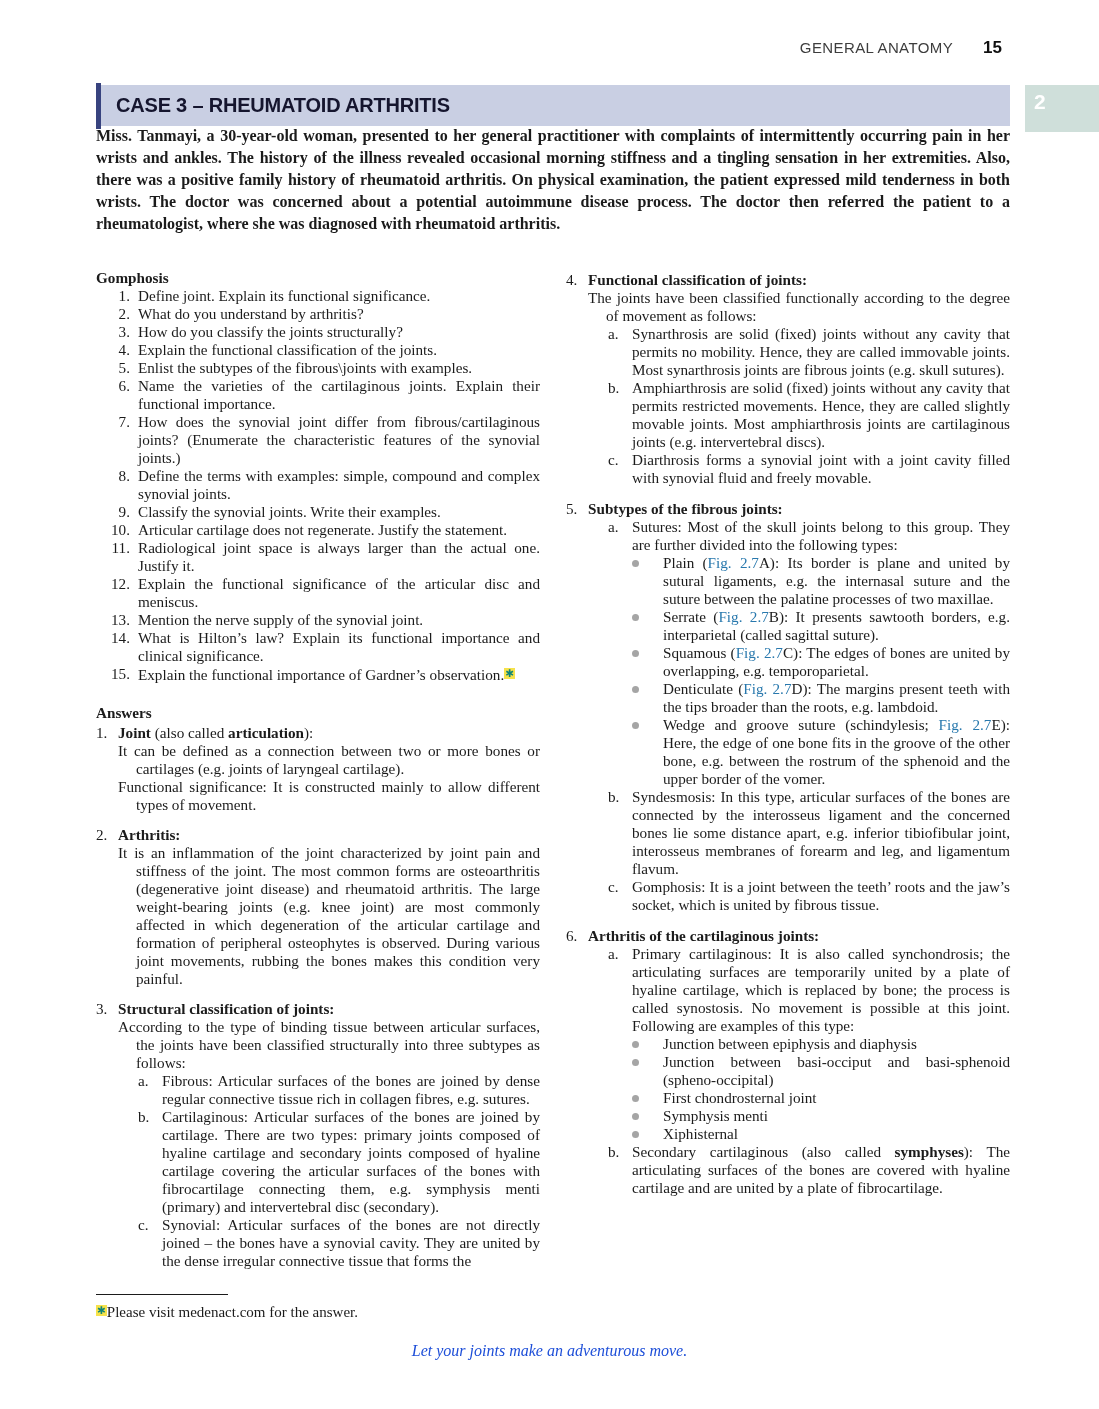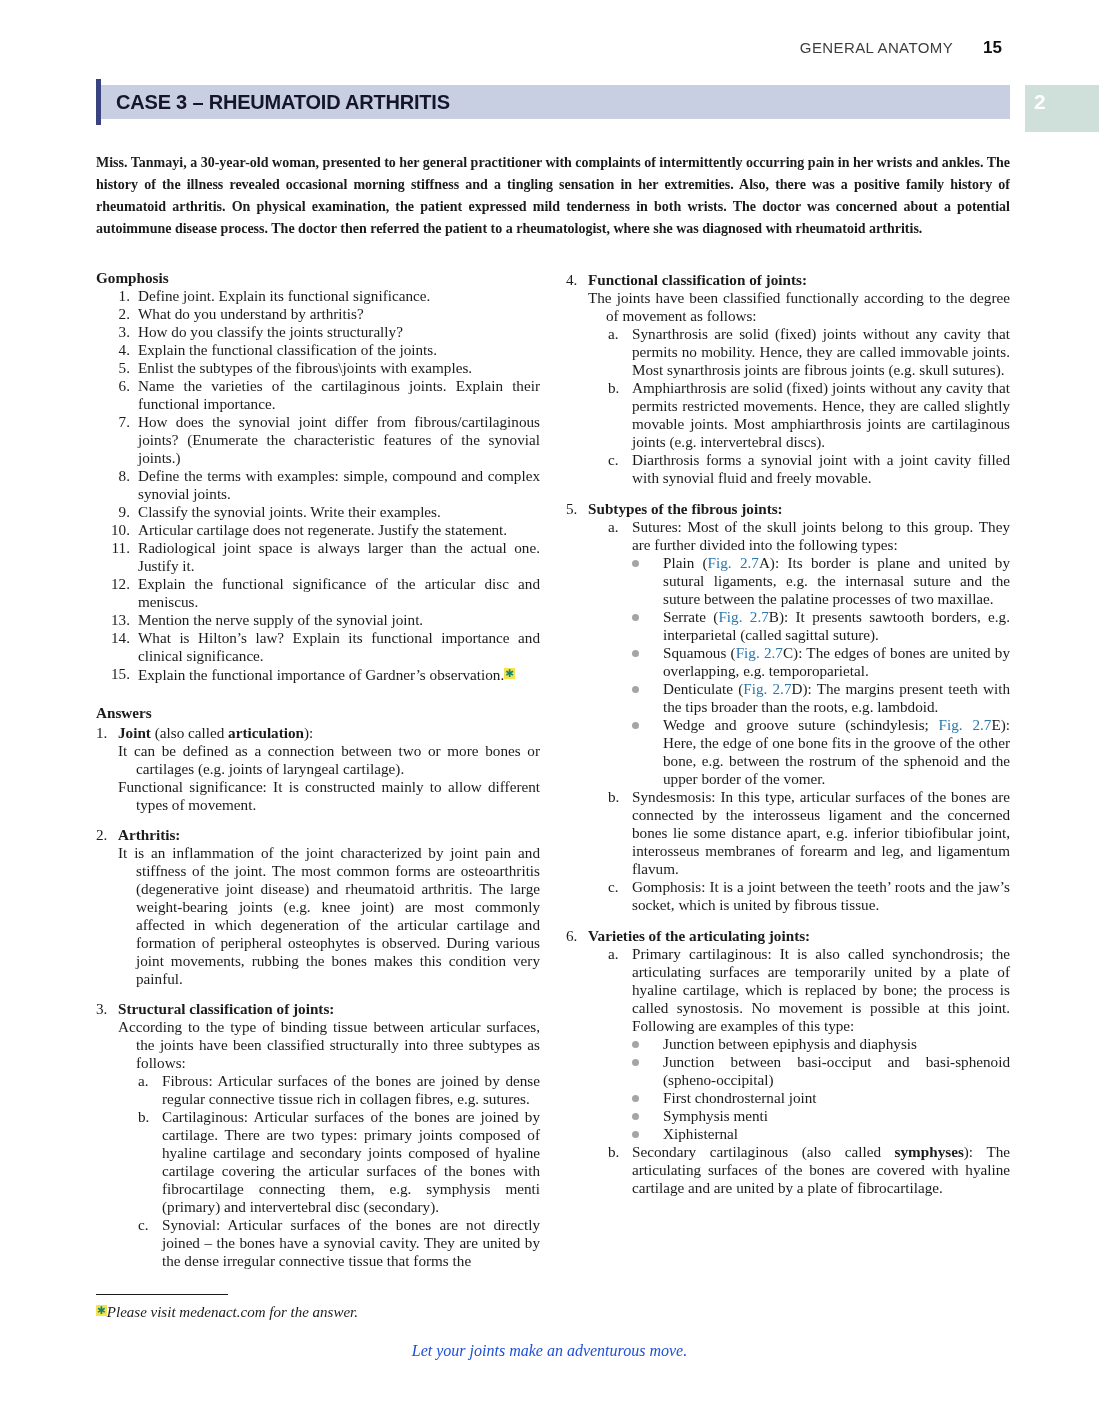--- a/index.html
+++ b/index.html
@@ -3,31 +3,31 @@
 <meta charset="utf-8">
 <style>
   html,body{margin:0;padding:0;background:#ffffff;}
   .page{position:relative;width:1099px;height:1409px;background:#ffffff;overflow:hidden;
         font-family:"Liberation Serif", serif;color:#1b1b1b;}
   
   .running-header{position:absolute;top:38px;right:97px;font-family:"Liberation Sans",sans-serif;
         font-size:15px;color:#3d3d3d;letter-spacing:0.4px;}
   .running-header .pageno{font-weight:bold;color:#101010;font-size:17px;margin-left:30px;letter-spacing:0;}
   
-  .case-banner{position:absolute;left:96px;top:85px;width:914px;height:34px;background:#c9cfe3;
+  .case-banner{position:absolute;left:96px;top:85px;width:914px;height:41px;background:#c9cfe3;
         display:flex;align-items:center;box-sizing:border-box;text-align:right;}
   .case-accent{width:5px;height:46px;background:#38437f;flex:0 0 5px;}
   .case-title{font-family:"Liberation Sans",sans-serif;font-weight:bold;font-size:20px;
         color:#15152e;padding-left:15px;letter-spacing:-0.2px;}
   
   .chapter-tab{position:absolute;left:1025px;top:85px;width:74px;height:47px;background:#cfdfda;
         box-sizing:border-box;padding:5px 0 0 9px;font-family:"Liberation Sans",sans-serif;
         font-weight:bold;font-size:21px;color:#ffffff;}
   
-  .intro{position:absolute;left:96px;top:152px;width:914px;font-weight:bold;font-size:14px;
+  .intro{position:absolute;left:96px;top:125px;width:914px;font-weight:bold;font-size:16px;
         line-height:21.9px;text-align:justify;}
   
   .columns{position:absolute;left:96px;top:269px;width:914px;display:flex;gap:26px;}
   .col{width:444px;font-size:15.2px;line-height:18px;text-align:justify;}
   .sec-heading{font-weight:bold;}
   .answers-heading{margin-top:20px;}
   
   .q-item{display:flex;}
   .q-num{flex:0 0 34px;text-align:right;}
   .q-text{flex:1;margin-left:8px;}
@@ -43,21 +43,21 @@
   .sub-body{flex:1;min-width:0;}
   .bullet-item{display:flex;}
   .bullet-dot{flex:0 0 7px;width:7px;height:7px;border-radius:50%;background:#a5a5a5;margin:6px 11px 0 0;}
   .bullet-body{flex:1;min-width:0;margin-left:13px;}
   .cont-para{margin-left:56px;}
   .r-answers .ans-item{margin-top:13px;}
   
   .sg-b{font-weight:bold;}
   .sg-fig{color:#2878ad;}
   .sg-ast{background:#f6e24b;color:#0f8577;font-size:10.5px;padding:0 1px;vertical-align:3px;}
-  .sg-i,.fn-i{font-style:italic;}
+  .sg-i,.fn-i{}
   
   .footnote{margin-top:24px;font-size:15px;}
   .footnote-rule{width:132px;border-top:1.6px solid #1b1b1b;margin-bottom:7px;}
   
   .footer-quote{position:absolute;left:0;top:1342px;width:1099px;text-align:center;
         font-style:italic;font-size:16px;color:#1d4ed8;}
 </style>
 </head>
 <body>
 
@@ -249,21 +249,21 @@
             <div class="sub-item">
                 <span class="sub-label">c.</span>
                 <div class="sub-body"><span>Gomphosis: It is a joint between the teeth’ roots and the jaw’s socket, which is united by fibrous tissue.</span></div>
               </div>
           </div>
         </div>
 
         <div class="ans-item">
           <span class="ans-num">6.</span>
           <div class="ans-body">
-            <div class="ans-title"><span class="sg-b">Varieties of the articulating joints:</span></div>
+            <div class="ans-title"><span class="sg-b">Arthritis of the cartilaginous joints:</span></div>
             <div class="sub-item">
               <span class="sub-label">a.</span>
               <div class="sub-body">
                 <div><span>Primary cartilaginous: It is also called synchondrosis; the articulating surfaces are temporarily united by a plate of hyaline cartilage, which is replaced by bone; the process is called synostosis. No movement is possible at this joint. Following are examples of this type:</span></div>
                 <div class="bullet-item">
                     <span class="bullet-dot"></span>
                     <div class="bullet-body"><span>Junction between epiphysis and diaphysis</span></div>
                   </div>
                 <div class="bullet-item">
                     <span class="bullet-dot"></span>

